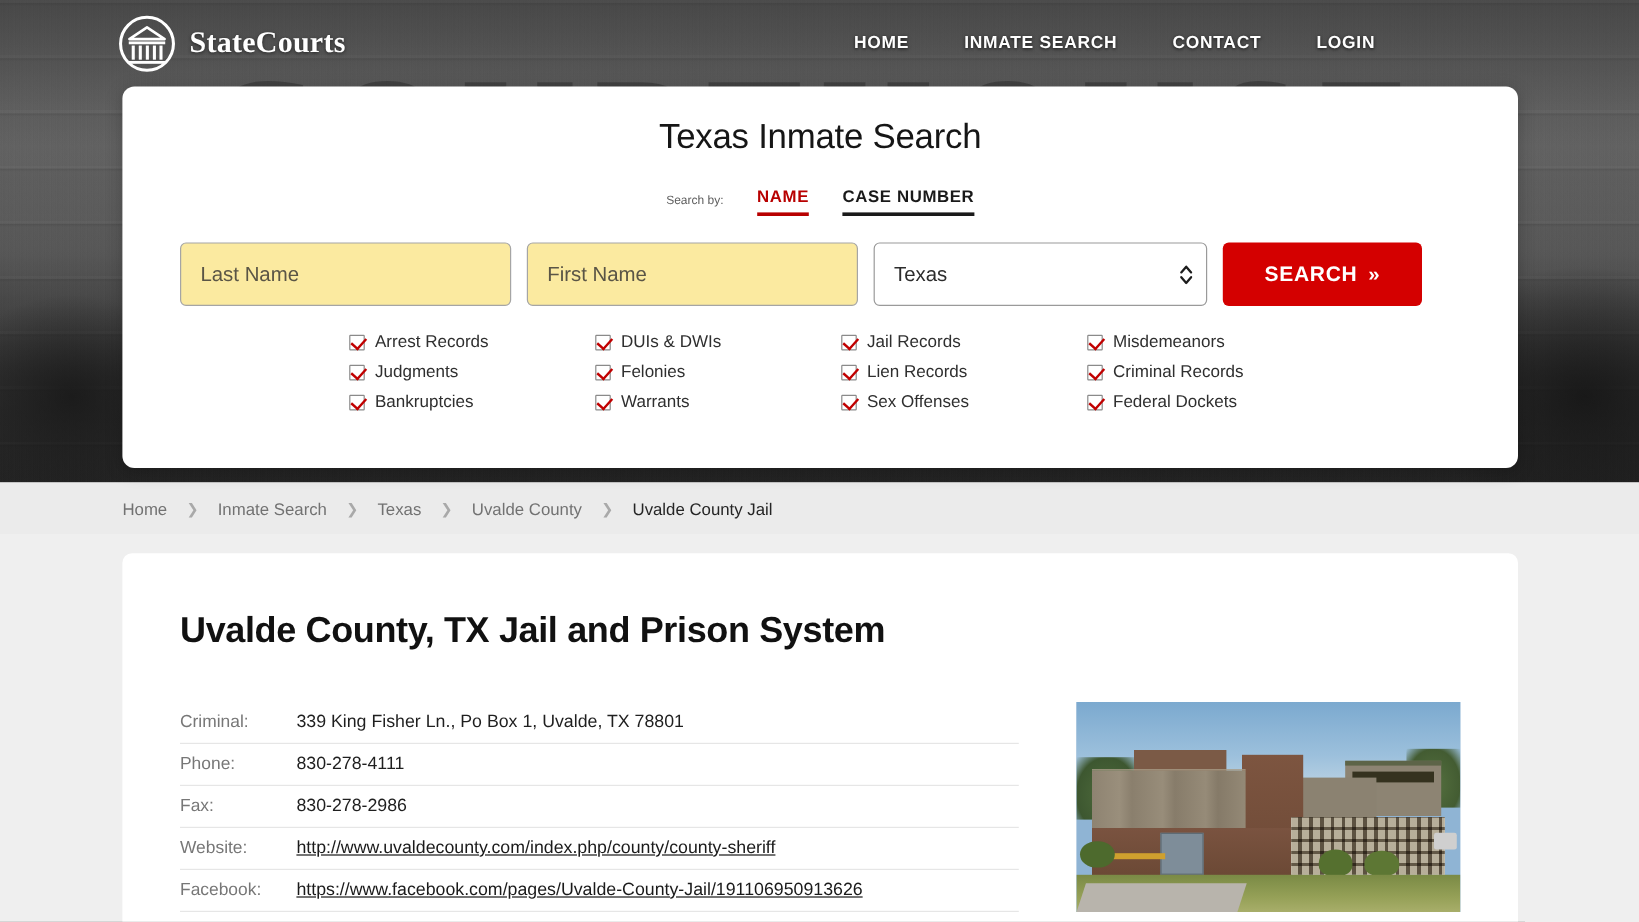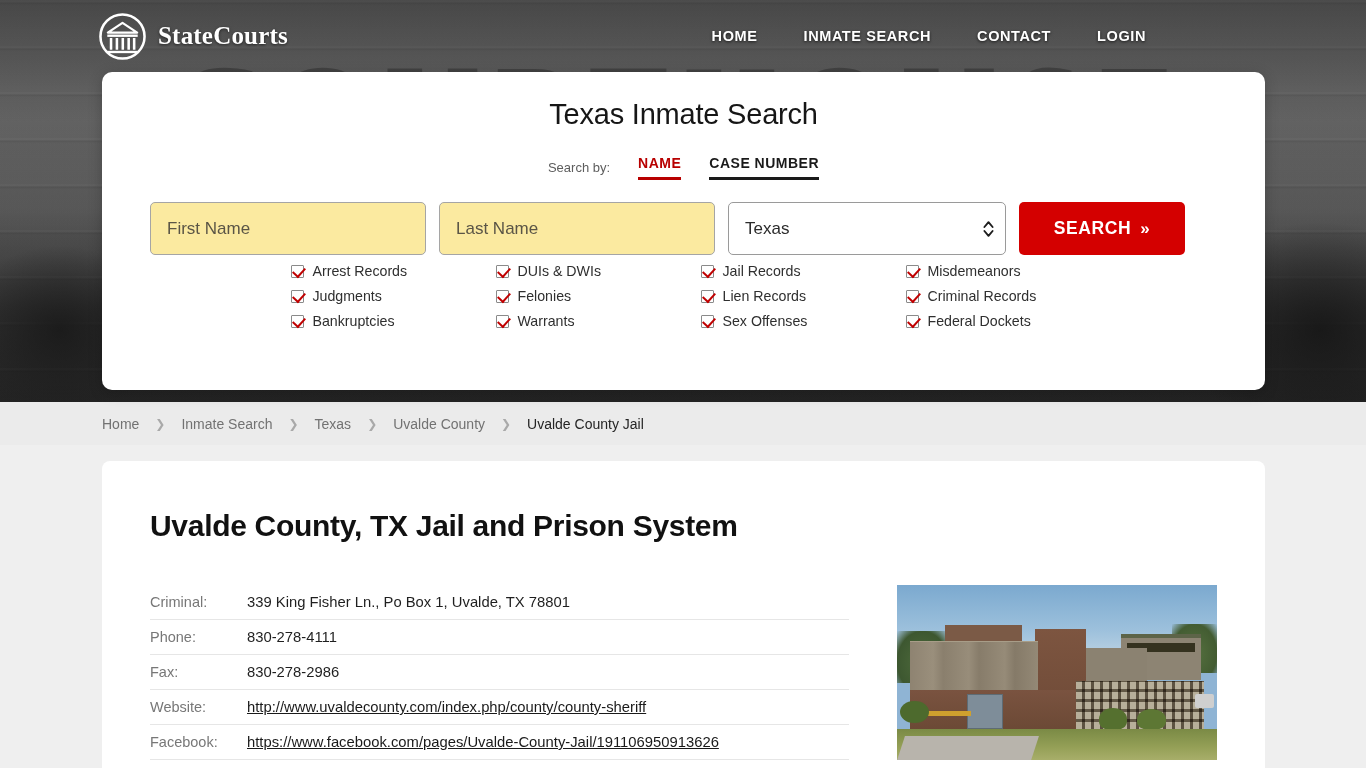--- a/index.html
+++ b/index.html
@@ -141,21 +141,21 @@
   }
 
   .searchby-row {
     margin-top: 24px;
     display: flex;
     align-items: center;
     justify-content: center;
     gap: 28px;
   }
   .searchby-label {
-    font-size: 13px;
+    font-size: 10px;
     color: #5d5d5d;
   }
   .tab {
     font-size: 14px;
     font-weight: 700;
     letter-spacing: 0.5px;
     padding-bottom: 6px;
     cursor: pointer;
   }
   .tab-active {
@@ -231,21 +231,21 @@
     letter-spacing: 0.6px;
     cursor: pointer;
     display: flex;
     align-items: center;
     justify-content: center;
     gap: 9px;
   }
   .btn-chev { font-size: 17px; line-height: 1; }
 
   .checks {
-    margin-top: 8px;
+    margin-top: 22px;
     display: grid;
     grid-template-columns: repeat(4, 205px);
     justify-content: center;
     row-gap: 9px;
     padding-left: 34px;
   }
   .chk {
     display: flex;
     align-items: center;
     gap: 9px;
@@ -480,22 +480,22 @@
 <div class="search-card">
   <div class="card-title">Texas Inmate Search</div>
 
   <div class="searchby-row">
     <span class="searchby-label">Search by:</span>
     <span class="tab tab-active">NAME</span>
     <span class="tab tab-inactive">CASE NUMBER</span>
   </div>
 
   <div class="form-row">
+    <input class="fld fld-last" type="text" placeholder="Last Name" style="">
     <input class="fld fld-first" type="text" placeholder="First Name" style="">
-    <input class="fld fld-last" type="text" placeholder="Last Name" style="">
 
     <div class="select-wrap">
       <select class="sel">
         <option>Texas</option>
       </select>
       <svg class="sel-arrows" viewBox="0 0 11 20">
         <path d="M1.4 8 L5.5 3.2 L9.6 8" fill="none" stroke="#1d1d1d" stroke-width="1.9" stroke-linecap="round" stroke-linejoin="round"></path>
         <path d="M1.4 12 L5.5 16.8 L9.6 12" fill="none" stroke="#1d1d1d" stroke-width="1.9" stroke-linecap="round" stroke-linejoin="round"></path>
       </svg>
     </div>

